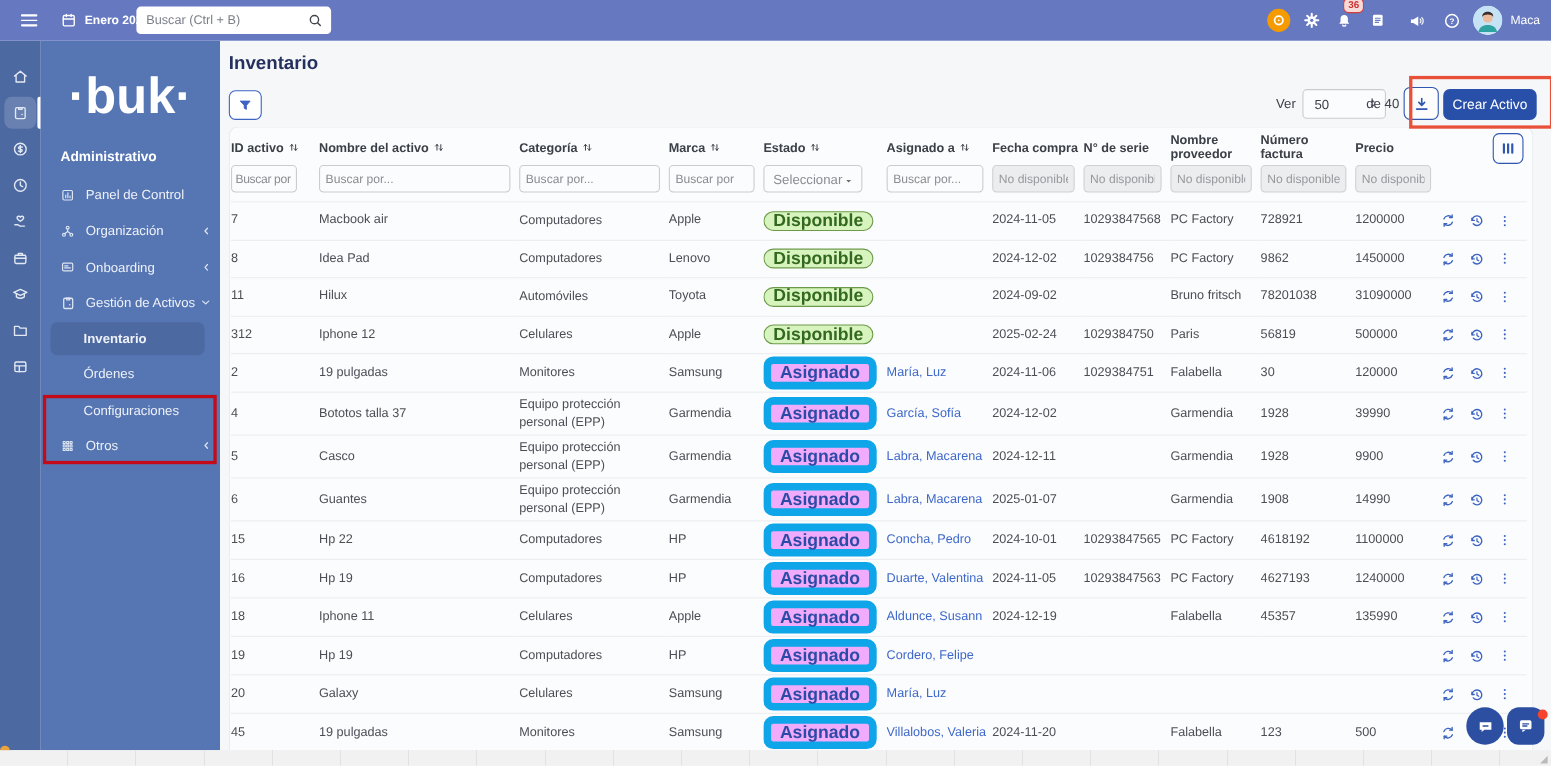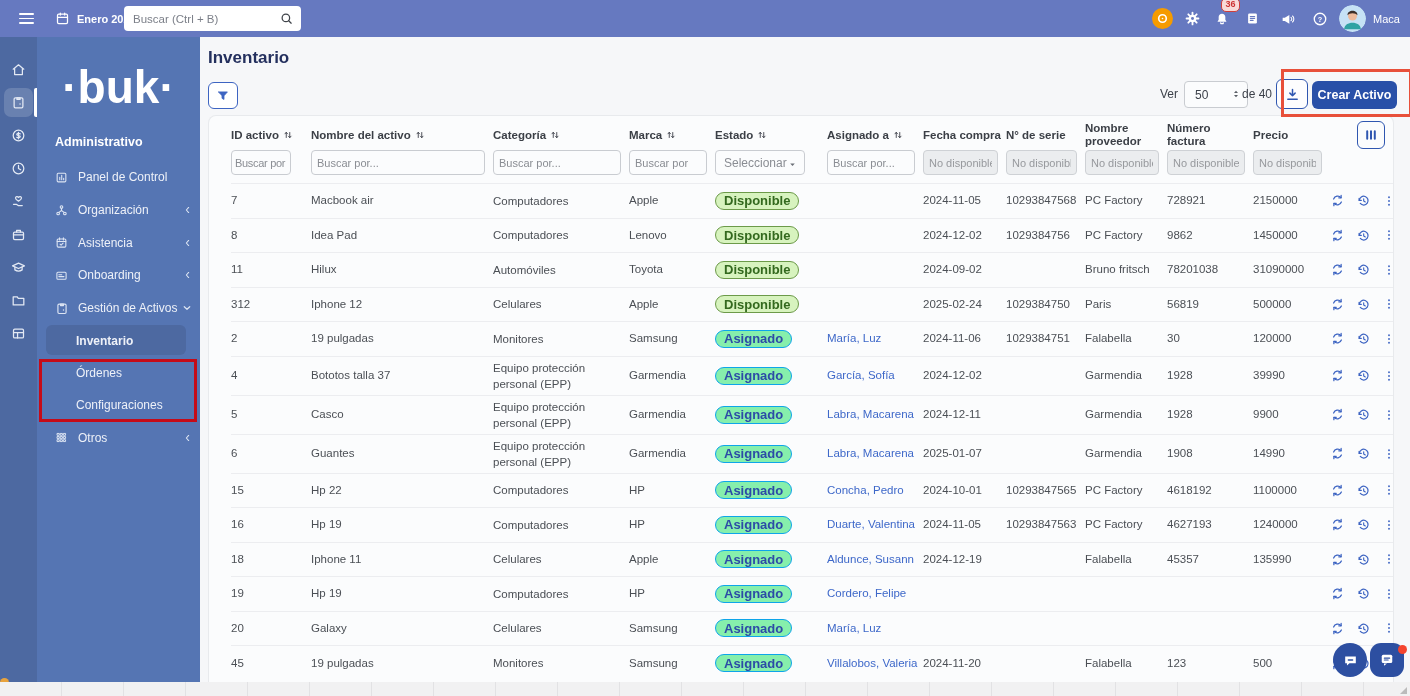--- a/index.html
+++ b/index.html
@@ -41,45 +41,45 @@
 .mi .chev{position:absolute;right:7px;top:50%;transform:translateY(-50%);color:#dde5f3}
 .smi{position:relative;height:32.4px;display:flex;align-items:center;padding-left:39px;font-size:12px;font-weight:400;color:#eef1f8}
 .smi.active{font-weight:700}
 .smi.active::before{content:"";position:absolute;left:9px;top:1px;width:140px;height:30px;background:var(--rail);border-radius:6px}
 .smi span{position:relative;z-index:1}
 
 .main{position:absolute;left:200px;top:37px;width:1210px;height:645px;background:var(--pagebg);z-index:1}
 .page-title{position:absolute;left:8px;top:11px;font-size:17px;font-weight:700;color:#24305e}
 .filter-btn{position:absolute;left:8px;top:45px;width:30px;height:27px;background:#fff;border:1.5px solid var(--iconblue);border-radius:6px;display:flex;align-items:center;justify-content:center;color:var(--iconblue)}
 .ver-label{position:absolute;left:960px;top:50px;font-size:12px;color:#3c414a}
-.per-select{position:absolute;left:984px;top:44px;width:64px;height:27px;border:1px solid #c9ccd1;border-radius:4px;background:var(--cardbg);font-size:12px;color:#3c414a;display:flex;align-items:center;padding-left:10px}
+.per-select{position:absolute;left:984px;top:44px;width:76px;height:27px;border:1px solid #c9ccd1;border-radius:4px;background:var(--cardbg);font-size:12px;color:#3c414a;display:flex;align-items:center;padding-left:10px}
 .per-select .stp{position:absolute;right:5px;top:6px;color:#5a5e66}
 .of-label{position:absolute;left:1042px;top:50px;font-size:12px;color:#3c414a}
 .dl-btn{position:absolute;left:1076px;top:42px;width:32px;height:30px;background:#fdfdfe;border:1.5px solid #2f56b0;border-radius:6px;display:flex;align-items:center;justify-content:center;color:#2f56b0}
-.create-btn{position:absolute;left:1112px;top:44px;width:85px;height:28px;background:var(--accent);border:0;border-radius:6px;color:#fff;font-size:12.5px;font-weight:700;font-family:inherit}
+.create-btn{position:absolute;left:1112px;top:44px;width:85px;height:28px;background:var(--accent);border:0;border-radius:6px;color:#fff;font-size:12.5px;font-weight:400;font-family:inherit}
 
 .card{position:absolute;left:8px;top:78px;width:1186px;height:567px;background:var(--cardbg);border:1px solid #e8eaed;border-bottom:0;border-radius:8px 8px 0 0;overflow:hidden}
 .cols-btn{position:absolute;right:8px;top:5px;width:28px;height:28px;background:var(--cardbg);border:1.5px solid #2f56b0;border-radius:6px;display:flex;align-items:center;justify-content:center;color:#2f56b0;z-index:2}
-table{border-collapse:collapse;table-layout:fixed;width:1178px;margin-left:22px}
+table{border-collapse:collapse;table-layout:fixed;width:1178px;margin-left:1px}
 th{font-size:11.5px;font-weight:700;color:#3b3f46;text-align:left;vertical-align:middle;white-space:nowrap;padding:6px 8px 0 0;height:32px;line-height:13px}
 th.wrap{white-space:normal}
 th .sort{display:inline-block;vertical-align:-2px;margin-left:3px;color:#3c4048}
 .frow td{height:35.5px;vertical-align:top;padding:2px 8px 0 0}
 .f-input{width:100%;height:25px;border:1px solid #c9ccd1;border-radius:4px;background:var(--cardbg);font-size:11px;color:#333;padding:0 5px;outline:0;font-family:Liberation Sans, sans-serif}
 .f-input::placeholder{color:#8a8d93}
 .f-input.dis{background:#ebedef;border-color:#ced1d5}
 .f-input.dis::placeholder{color:#97999d}
 td.c0 .f-input{width:60px;padding:0 3px;letter-spacing:-0.3px}
 .f-select{position:relative;width:90px;height:25px;border:1px solid #c9ccd1;border-radius:4px;background:var(--cardbg);font-size:12px;color:#8a8d93;display:flex;align-items:center;padding-left:8px}
 .f-select .caret{position:absolute;right:6px;top:8px;color:#6b6f77}
 tbody td{height:34.5px;border-top:1px solid #ecedf0;font-size:11.5px;color:#4b4f55;vertical-align:middle;padding:2px 8px 2px 0;line-height:15px;white-space:nowrap;overflow:hidden}
 tbody td.cat{white-space:normal;line-height:16px;padding-top:3px;padding-bottom:3px}
-.badge{display:inline-block;font-size:13px;font-weight:700;border-radius:9px;padding:2.5px 8px;line-height:11px}
+.badge{display:inline-block;font-size:16px;font-weight:700;border-radius:9px;padding:2.5px 8px;line-height:11px}
 .badge.g{background:#d7f3be;border:1px solid #6c9a49;color:#33691e}
-.badge.b{background:#86efac;border:1px solid #0ea5e9;color:#2c4ba6}
+.badge.b{background:#f0abfc;border:7px solid #0ea5e9;color:#2c4ba6}
 a.asg{color:var(--link);text-decoration:none}
 .acts{display:flex;gap:11px;align-items:center;color:var(--iconblue);padding-left:0}
 .acts span{display:flex;cursor:pointer}
 
 .strip{position:absolute;left:0;top:682px;width:1410px;height:14px;background:#f1f1f2;z-index:6;
   background-image:repeating-linear-gradient(90deg,transparent 0px,transparent 61px,#e2e2e4 61px,#e2e2e4 62px)}
 .strip .corner{position:absolute;right:3px;bottom:2px;width:0;height:0;border-left:7px solid transparent;border-bottom:7px solid #bbb}
 .orange-sliver{position:absolute;left:0px;top:678px;width:9px;height:9px;border-radius:50%;background:#e8a33d;z-index:5}
 .ann{position:absolute;border:3px solid;z-index:9;pointer-events:none}
 .ann.sidebar{left:39px;top:359px;width:158px;height:63px;border-color:var(--red1)}
@@ -272,34 +272,20 @@
         <span>Organización</span>
         <span class="chev">
           <svg width="11" height="11" viewBox="0 0 24 24" fill="none" stroke="currentColor" stroke-width="2" stroke-linecap="round" stroke-linejoin="round">
             <path d="M14.5 6.5 9.5 12l5 5.5" stroke-width="2.4"></path>
           </svg>
         </span>
       </div>
       <div class="mi">
         <span class="mic">
           <svg width="13" height="13" viewBox="0 0 24 24" fill="none" stroke="currentColor" stroke-width="2" stroke-linecap="round" stroke-linejoin="round">
-            <rect x="4" y="5.5" width="16" height="15" rx="2"></rect>
-            <path d="M4 10h16M8.5 3.5v4M15.5 3.5v4M9.3 14.8l2 2 3.6-3.6"></path>
-          </svg>
-        </span>
-        <span>Asistencia</span>
-        <span class="chev">
-          <svg width="11" height="11" viewBox="0 0 24 24" fill="none" stroke="currentColor" stroke-width="2" stroke-linecap="round" stroke-linejoin="round">
-            <path d="M14.5 6.5 9.5 12l5 5.5" stroke-width="2.4"></path>
-          </svg>
-        </span>
-      </div>
-      <div class="mi">
-        <span class="mic">
-          <svg width="13" height="13" viewBox="0 0 24 24" fill="none" stroke="currentColor" stroke-width="2" stroke-linecap="round" stroke-linejoin="round">
             <rect x="3.5" y="6" width="17" height="13" rx="2"></rect>
             <path d="M7 10.5h5.5M7 14h9.5"></path>
           </svg>
         </span>
         <span>Onboarding</span>
         <span class="chev">
           <svg width="11" height="11" viewBox="0 0 24 24" fill="none" stroke="currentColor" stroke-width="2" stroke-linecap="round" stroke-linejoin="round">
             <path d="M14.5 6.5 9.5 12l5 5.5" stroke-width="2.4"></path>
           </svg>
         </span>
@@ -459,21 +445,21 @@
             <td class="">7</td>
             <td class="">Macbook air</td>
             <td class="cat">Computadores</td>
             <td class="">Apple</td>
             <td><span class="badge g">Disponible</span></td>
             <td></td>
             <td>2024-11-05</td>
             <td>10293847568</td>
             <td>PC Factory</td>
             <td>728921</td>
-            <td>2150000</td>
+            <td>1200000</td>
             <td>
               <span class="acts">
                 <span>
                   <svg width="15" height="15" viewBox="0 0 24 24" fill="none" stroke="currentColor" stroke-width="2" stroke-linecap="round" stroke-linejoin="round">
                     <path d="M17.6 7.4A7 7 0 0 0 5.8 9.6"></path>
                     <path d="M17.8 3.8v3.8H14"></path>
                     <path d="M6.4 16.6a7 7 0 0 0 11.8-2.2"></path>
                     <path d="M6.2 20.2v-3.8H10"></path>
                   </svg>
                 </span>

